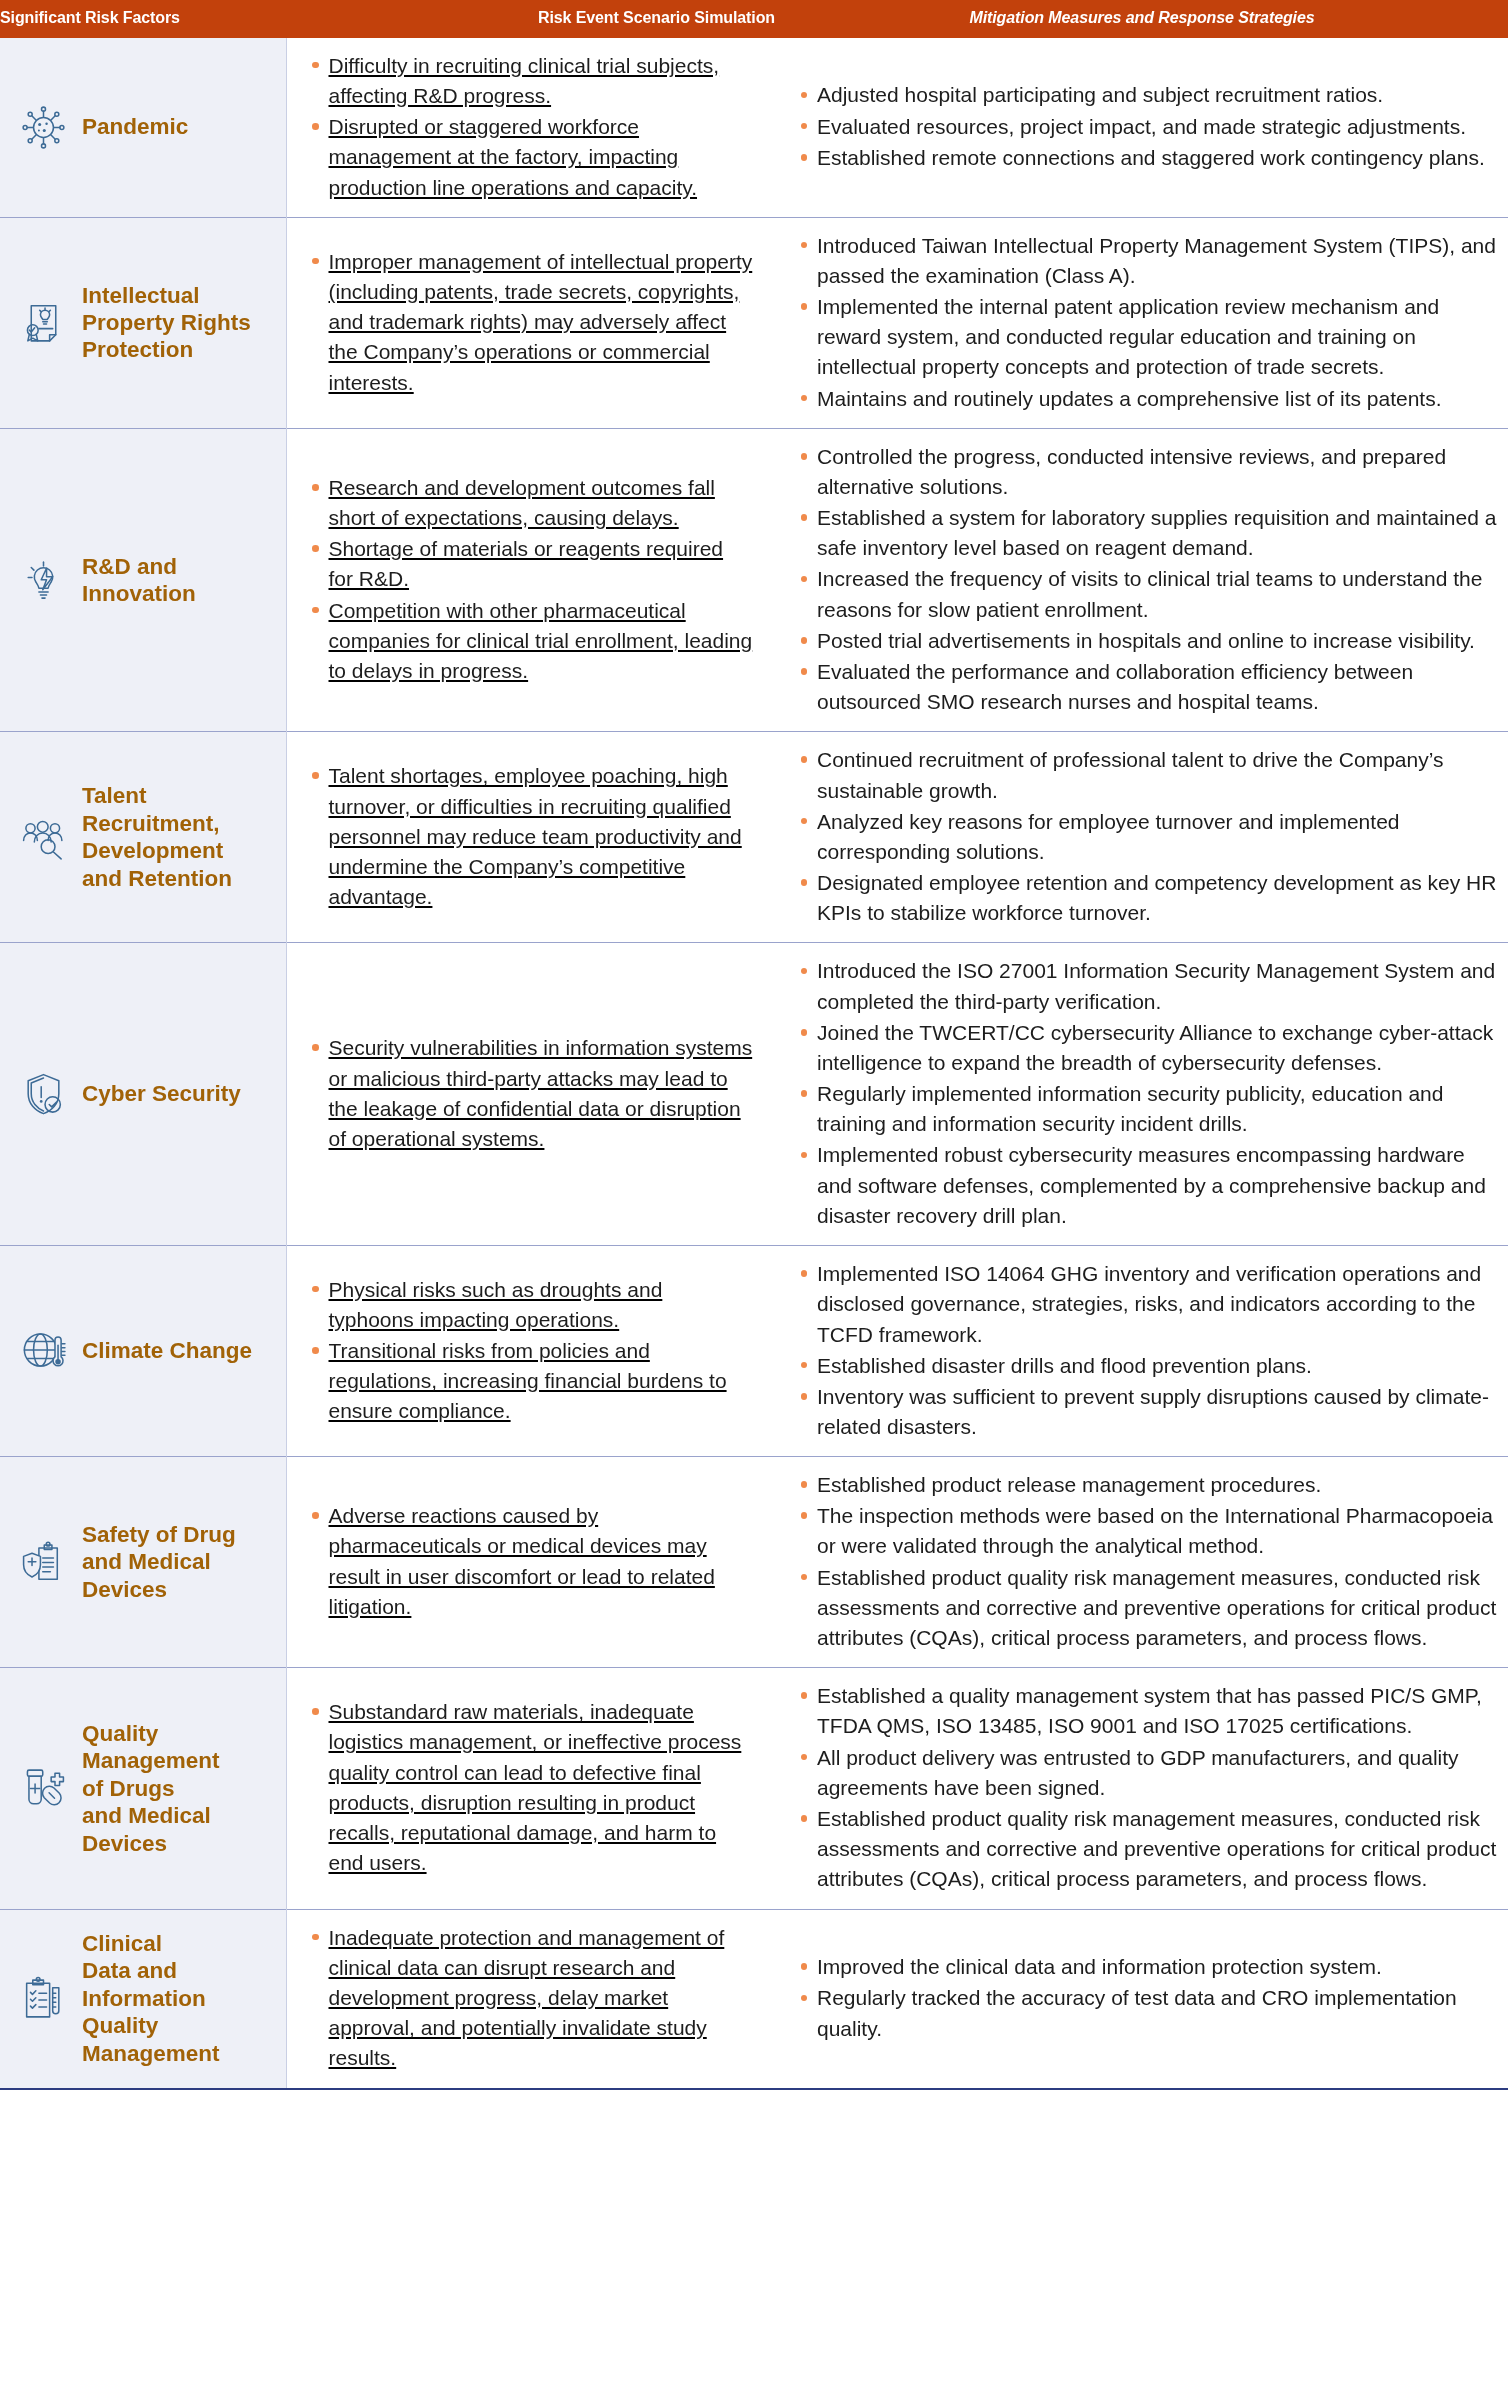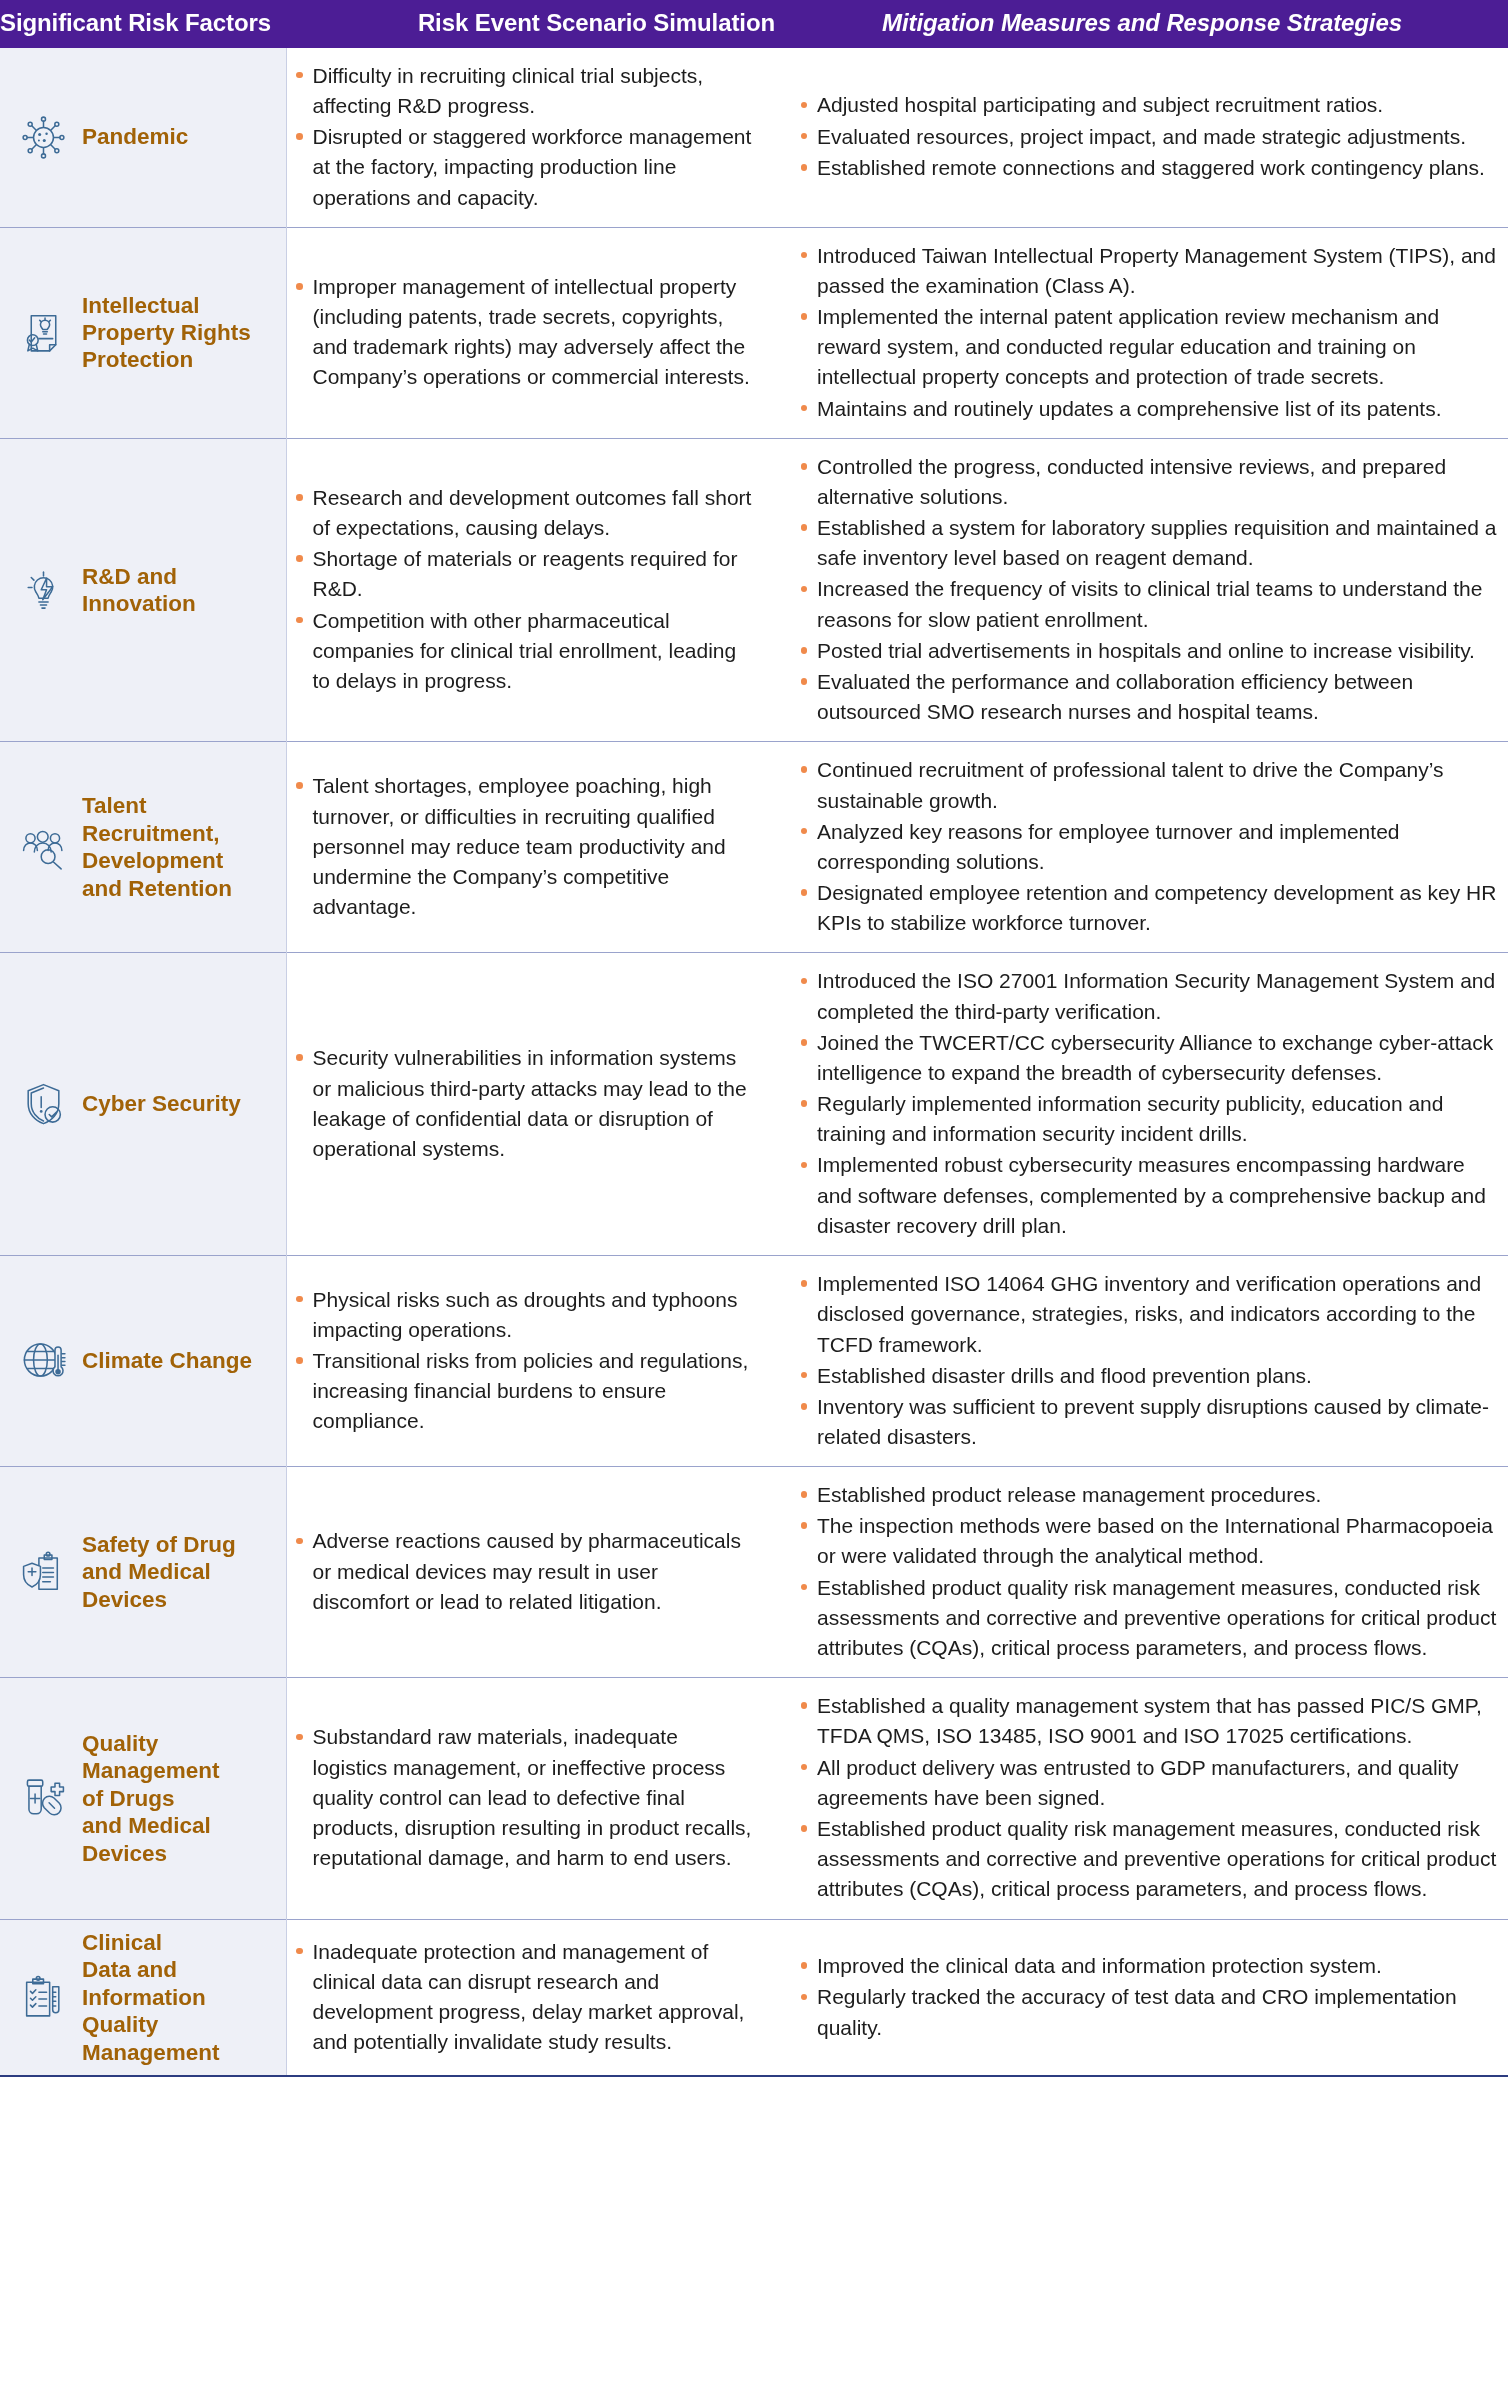--- a/index.html
+++ b/index.html
@@ -11,23 +11,23 @@
   }
 
   .risk-table {
     width: 1508px;
     border-collapse: collapse;
     table-layout: fixed;
   }
 
   
   .risk-table thead th {
-    background: #4c1d95;
+    background: #c2410c;
     color: #ffffff;
-    font-size: 24px;
+    font-size: 16px;
     font-weight: bold;
     letter-spacing: -0.1px;
     padding: 9.4px 0 10.3px 0;
     vertical-align: middle;
     border: none;
   }
   th.col-factor   { width: 286px; text-align: left; padding-left: 13px; }
   th.col-scenario { width: 489px; text-align: right; }
   th.col-measures { width: 734px; text-align: center; font-style: italic; }
 
@@ -68,21 +68,21 @@
     line-height: 1.22;
     color: #a16207;
     white-space: pre-line;
   }
 
   
   td.list-cell {
     background: #ffffff;
     padding: 13px 17px 13px 20.6px;
   }
-  td.list-cell.scenario { padding-left: 8px; padding-right: 22.5px; }
+  td.list-cell.scenario { padding-left: 24px; padding-right: 22.5px; text-decoration: underline; }
   td.list-cell.measures { padding-left: 24px; padding-right: 4px; }
 
   ul.bullets { list-style: none; }
   ul.bullets li {
     position: relative;
     padding-left: 18px;
     font-size: 21px;
     line-height: 1.44;
     color: #1d1d1d;
     margin-bottom: 0.9px;

